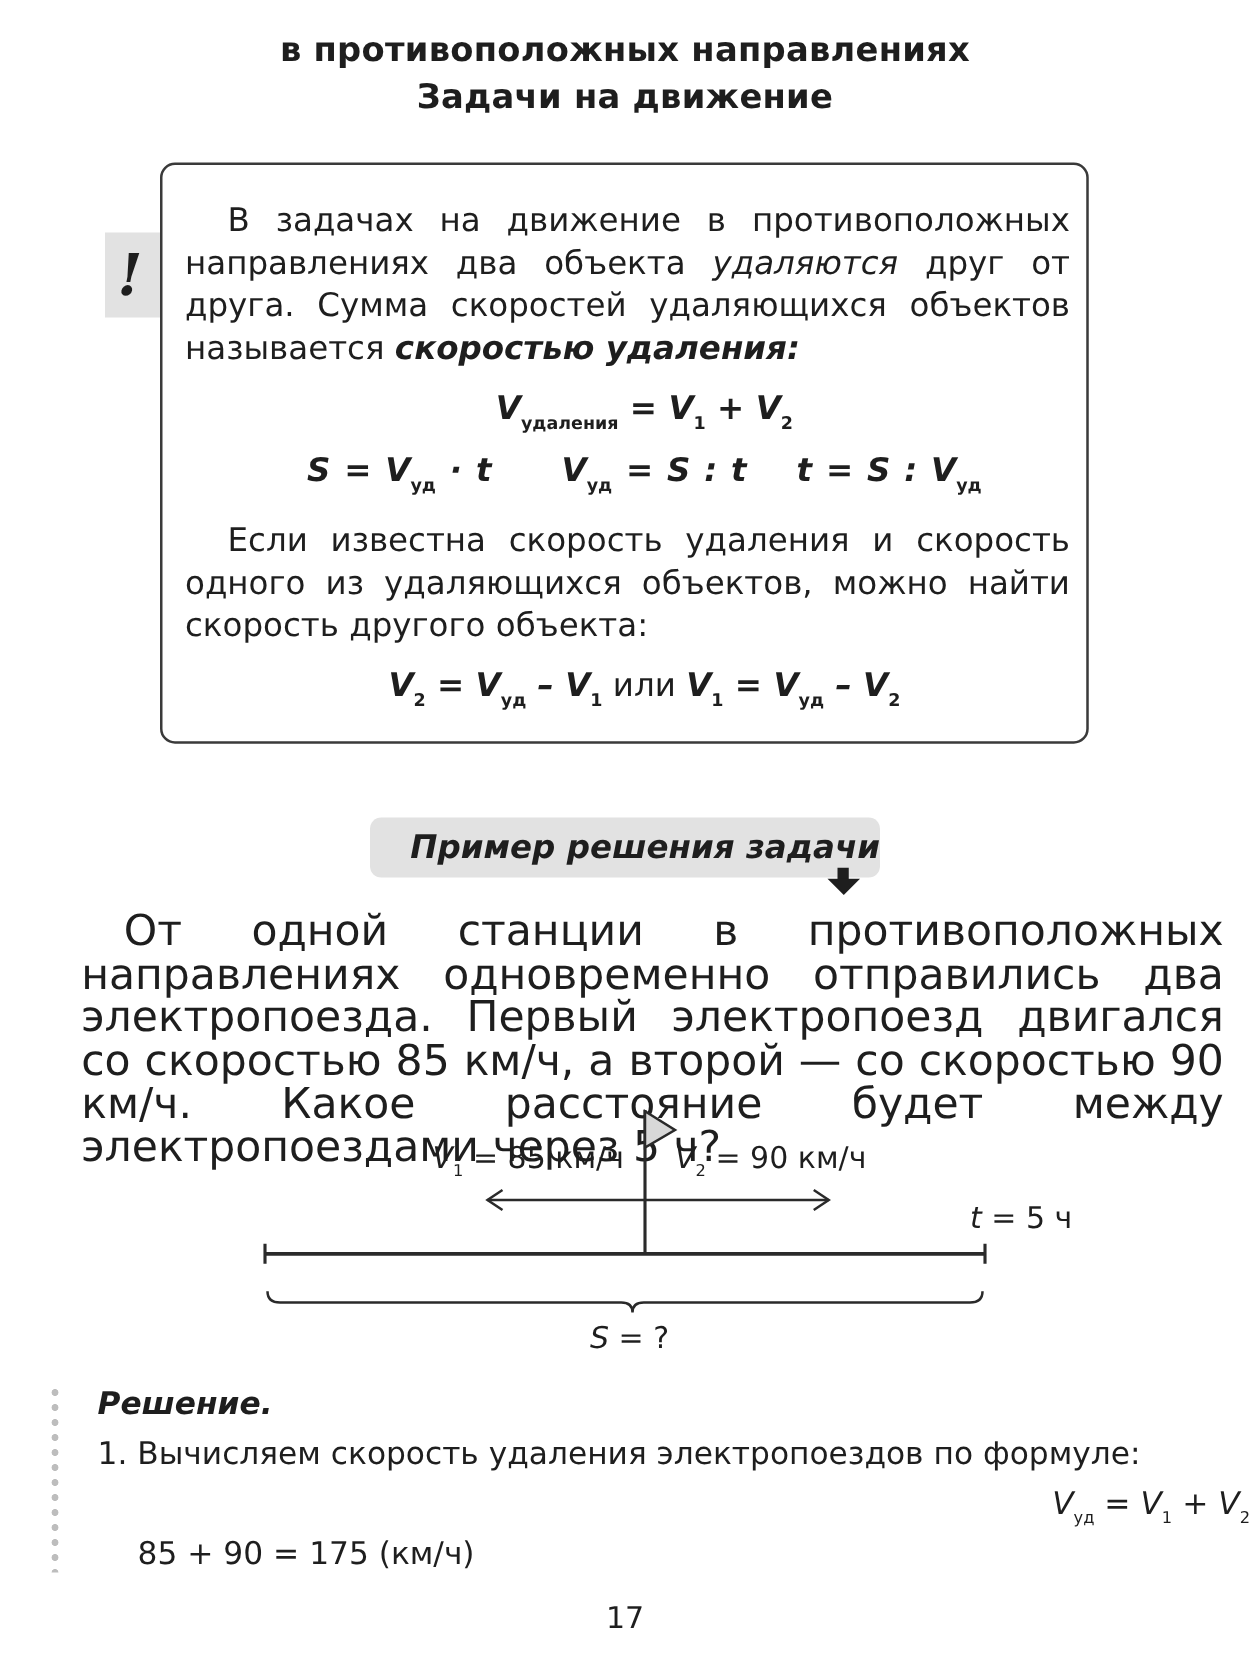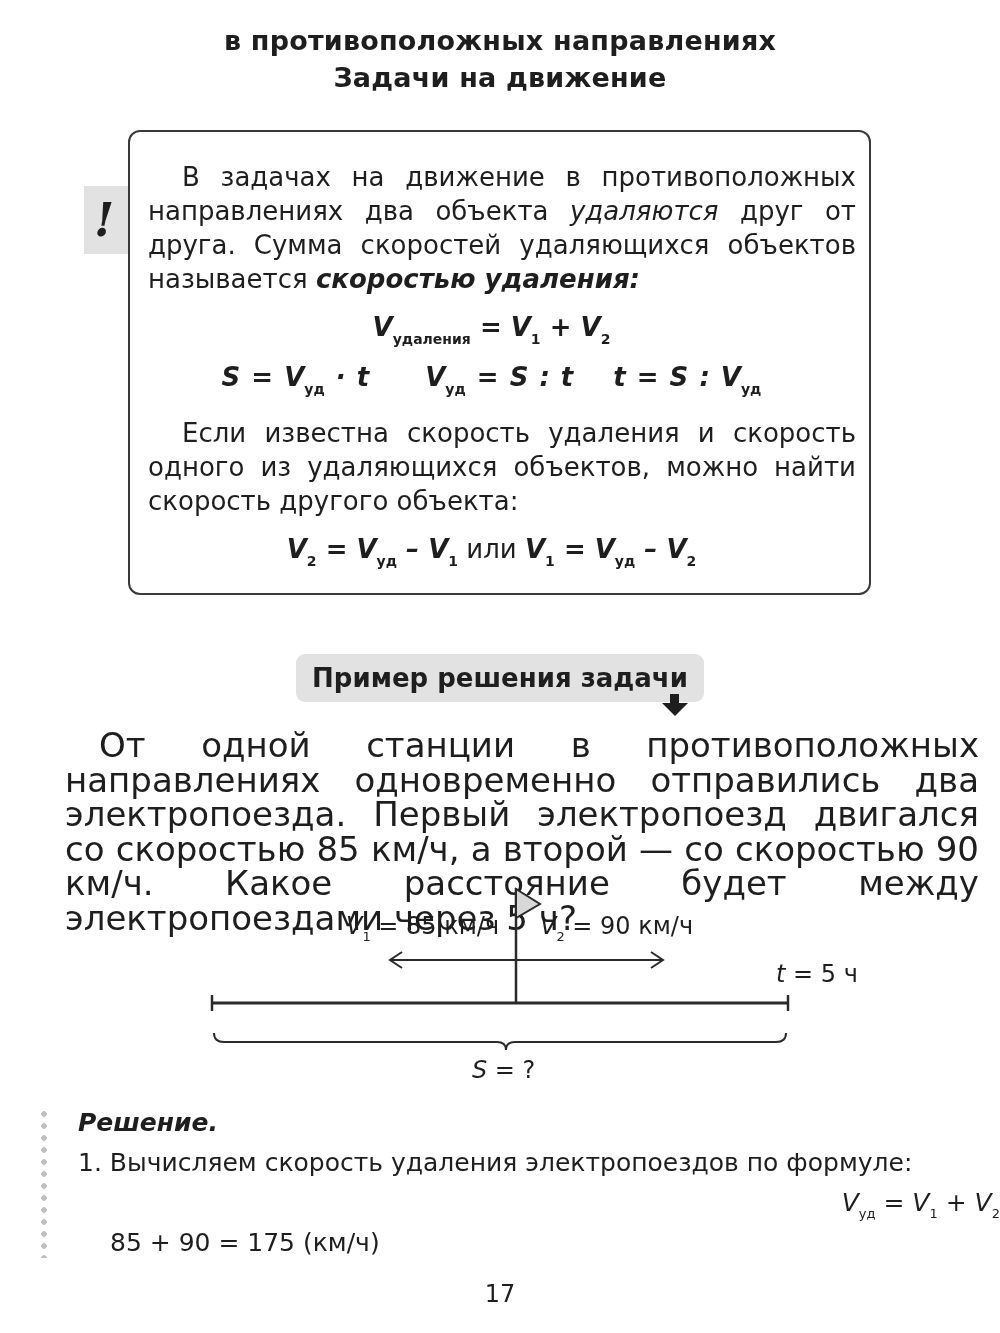--- a/index.html
+++ b/index.html
@@ -10,32 +10,32 @@
   .rule-box { position: absolute; left: 128px; top: 130px; width: 743px; height: 465px;
               border: 2px solid #3a3a3a; border-radius: 12px; box-sizing: border-box; }
   .excl-tab { position: absolute; left: 84px; top: 186px; width: 44px; height: 68px; background: #e2e2e2; }
   .excl { position: absolute; left: 84px; top: 190px; width: 40px; text-align: center;
           font-family: "DejaVu Serif", serif; font-style: italic; font-weight: bold; font-size: 46px; line-height: 60px; }
   .rb-text { position: absolute; left: 148px; width: 708px; font-size: 26px; line-height: 34px;
              text-align: justify; text-align-last: left; }
   .p1 { top: 160px; }
   .p2 { top: 416px; }
   .indent { display: inline-block; width: 34px; }
-  .formula { position: absolute; left: 120px; width: 743px; text-align: center;
+  .formula { position: absolute; left: 144px; width: 743px; text-align: center;
              font-style: italic; font-weight: bold; font-size: 26px; }
   .formula sub { font-size: 14px; font-style: normal; vertical-align: -8px; }
   .f1 { top: 312px; }
   .f2 { top: 362px; word-spacing: 2px; }
   .f3 { top: 534px; }
   .gap { display: inline-block; width: 56px; }
   .plain { font-style: normal; font-weight: normal; }
   .example-badge { position: absolute; left: 296px; top: 654px; width: 408px; height: 48px;
                    background: #e2e2e2; border-radius: 9px; }
-  .example-label { position: absolute; left: 296px; top: 654px; width: 408px; text-align: center;
-                   font-weight: bold; font-size: 26px; line-height: 48px; }
+  .example-label { position: absolute; left: 296px; top: 654px; width: 408px; text-align: right;
+                   font-style: italic; font-weight: bold; font-size: 26px; line-height: 48px; }
   .down-arrow { position: absolute; left: 660px; top: 694px; }
   .problem { position: absolute; left: 44px; top: 728px; width: 914px; font-size: 34px;
              line-height: 34.5px; text-align: justify; text-align-last: left; margin-left: 21px; }
   .diagram { position: absolute; left: 0; top: 880px; }
   .dlabel { position: absolute; font-size: 24px; white-space: nowrap; }
   .dlabel i { font-style: italic; }
   .dlabel sub { font-size: 13px; vertical-align: -7px; }
   .dotted-bar { position: absolute; left: 40px; top: 1108px; width: 8px; height: 150px;
                 background-image: radial-gradient(circle, #bdbdbd 2.5px, transparent 3px);
                 background-size: 8px 12px; }

